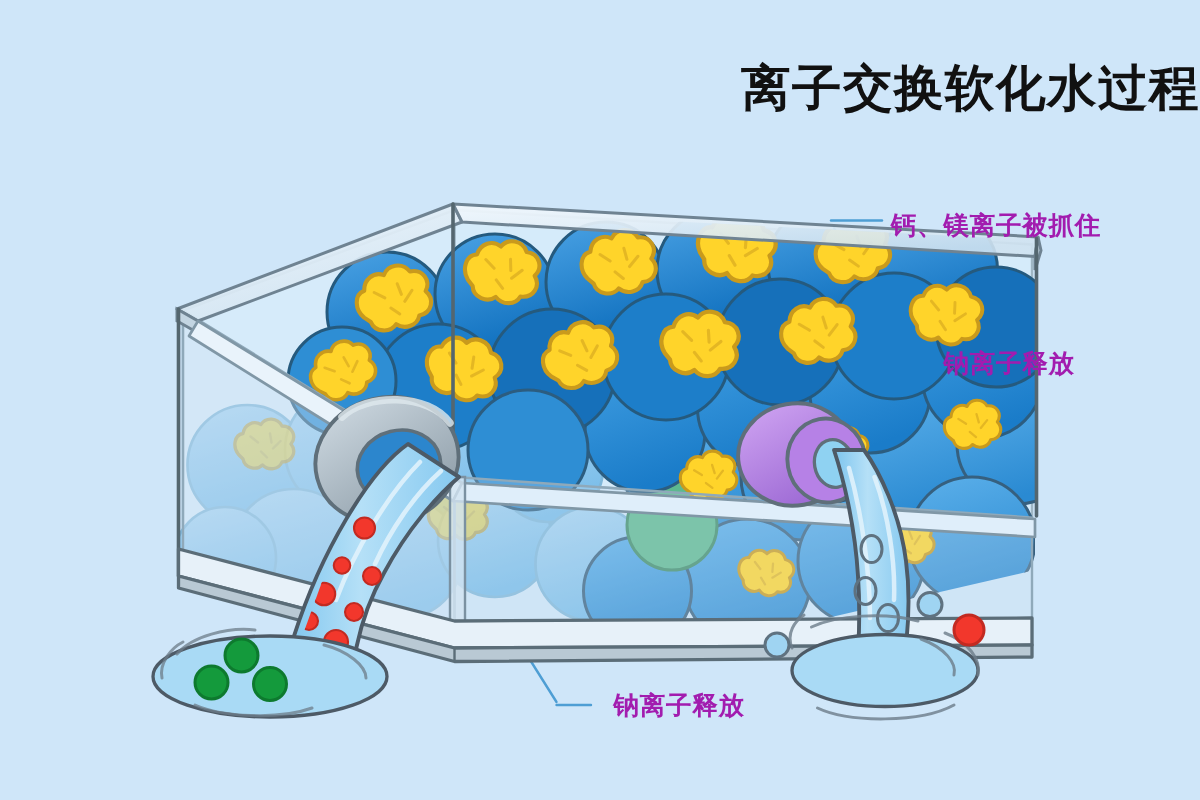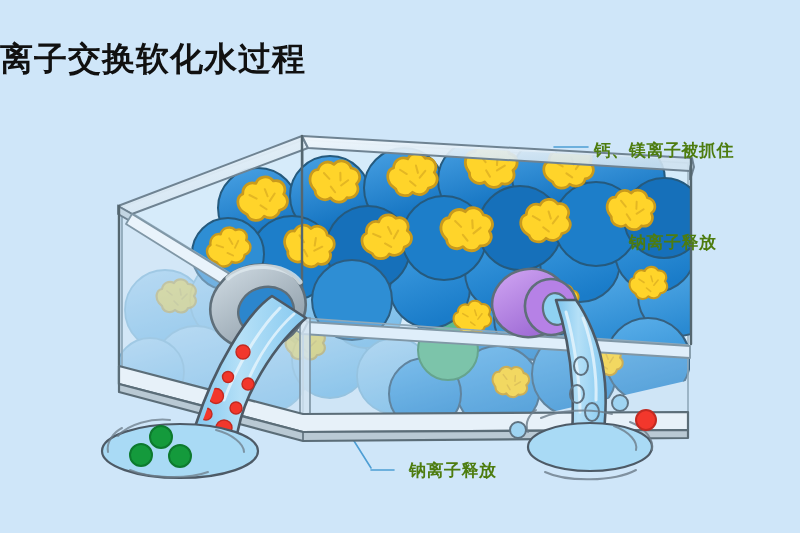--- a/index.html
+++ b/index.html
@@ -25,32 +25,32 @@
     left: 0;
     top: 0;
     width: 800px;
     height: 533px;
   }
   .page-title {
     position: absolute;
     left: 0;
     top: 37px;
     width: 800px;
-    text-align: left;
+    text-align: right;
     font-size: 33px;
     font-weight: bold;
     color: #111111;
     letter-spacing: 1px;
     white-space: nowrap;
   }
   .callout {
     position: absolute;
     font-size: 17px;
     font-weight: bold;
-    color: #4d7c0f;
+    color: #a21caf;
     white-space: nowrap;
     letter-spacing: 0.5px;
   }
   #callout-ca-mg { left: 594px; top: 139px; }
   #callout-na-right { left: 629px; top: 231px; }
   #callout-na-bottom { left: 409px; top: 459px; }
 </style>
 </head>
 <body>
 

